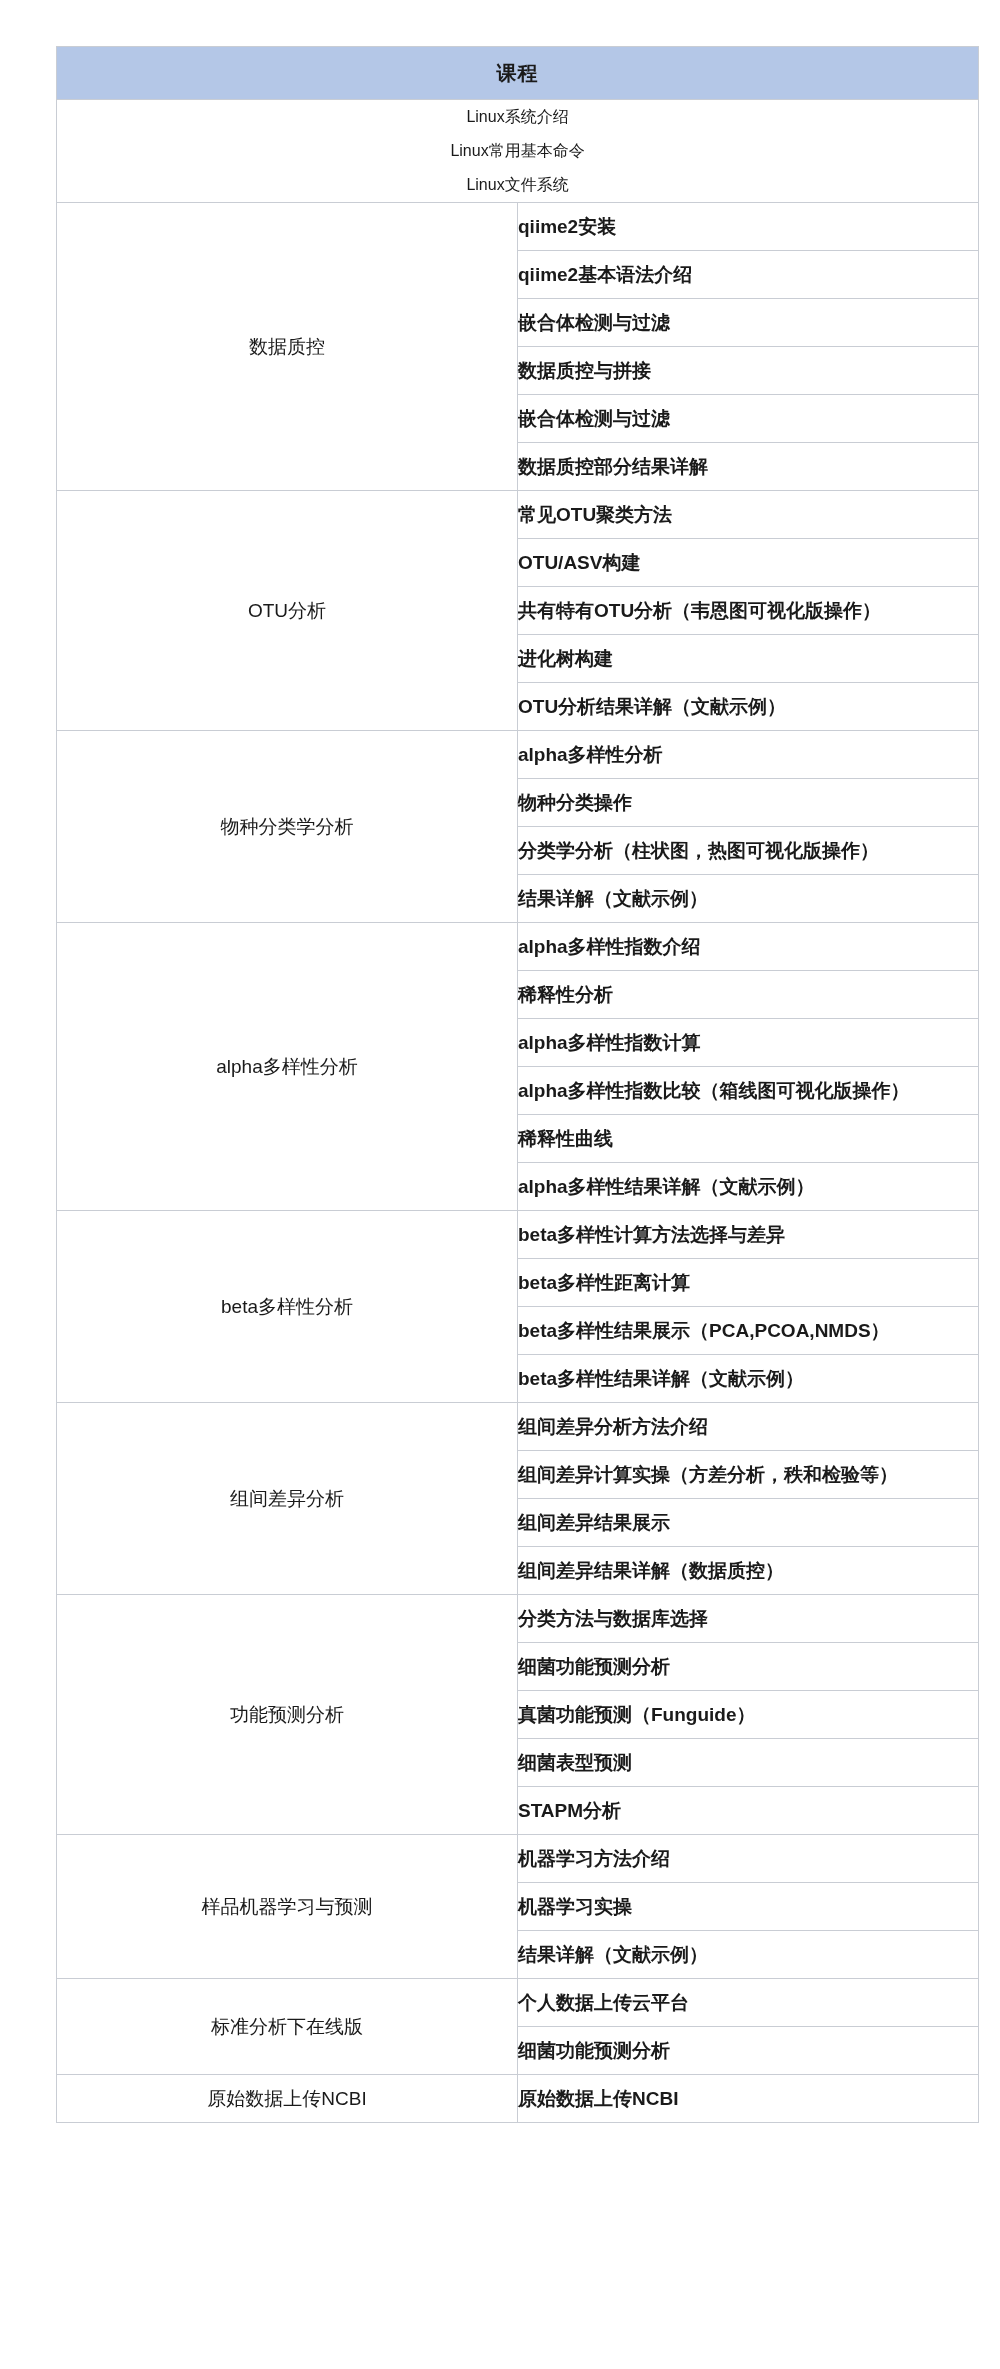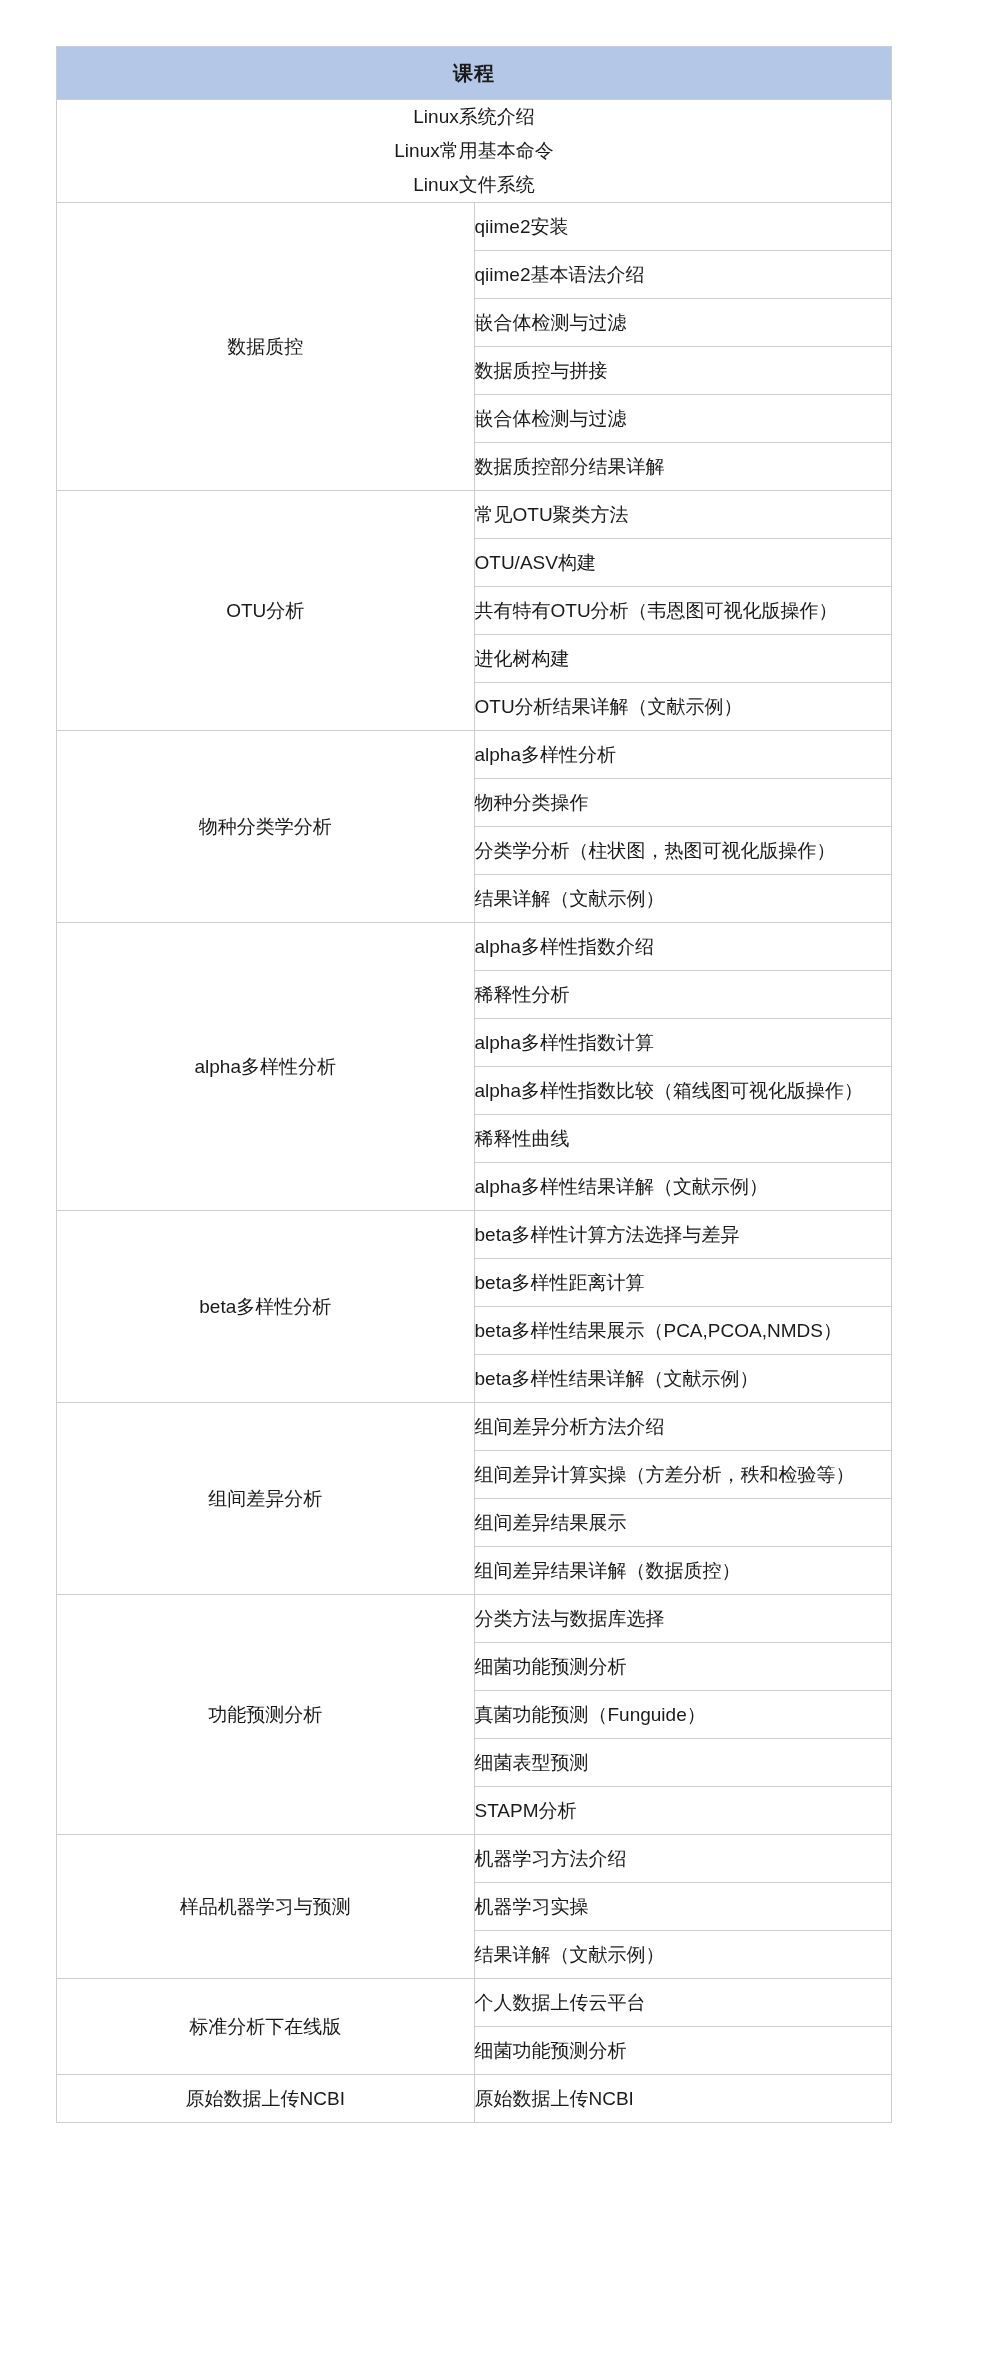--- a/index.html
+++ b/index.html
@@ -14,41 +14,41 @@
     color: #1a1a1a;
   }
   .page {
     width: 1000px;
     min-height: 2369px;
     box-sizing: border-box;
     padding: 46px 56px 40px 56px;
     background: #ffffff;
   }
   table.course-table {
-    width: 836px;
+    width: 923px;
     border-collapse: collapse;
     table-layout: fixed;
     padding-left: 41px;
   }
   table.course-table td, table.course-table th {
     border: 1px solid #c9cdd4;
     padding: 0;
   }
   .header-cell {
     background: #b4c7e7;
     color: #1a1a1a;
     font-size: 20px;
     font-weight: bold;
     text-align: center;
     height: 52px;
     letter-spacing: 1px;
   }
   .intro-cell {
     text-align: center;
-    font-size: 19px;
+    font-size: 16px;
     line-height: 34px;
     padding: 14px 0 16px 0;
     color: #1a1a1a;
   }
   .intro-cell .line {
     display: block;
   }
   .cat-cell {
     width: 192px;
     text-align: center;
@@ -59,20 +59,21 @@
     line-height: 28px;
     margin-left: 20px;
   }
   .topic-cell {
     font-size: 19px;
     color: #1a1a1a;
     height: 47px;
     padding: 0 0 0 16px;
     vertical-align: middle;
     line-height: 26px;
+    font-weight: bold;
   }
 </style>
 </head>
 <body>
 
 <div class="page">
   <table class="course-table">
     <tbody>
       <tr>
         <th class="header-cell" colspan="2">课程</th>

